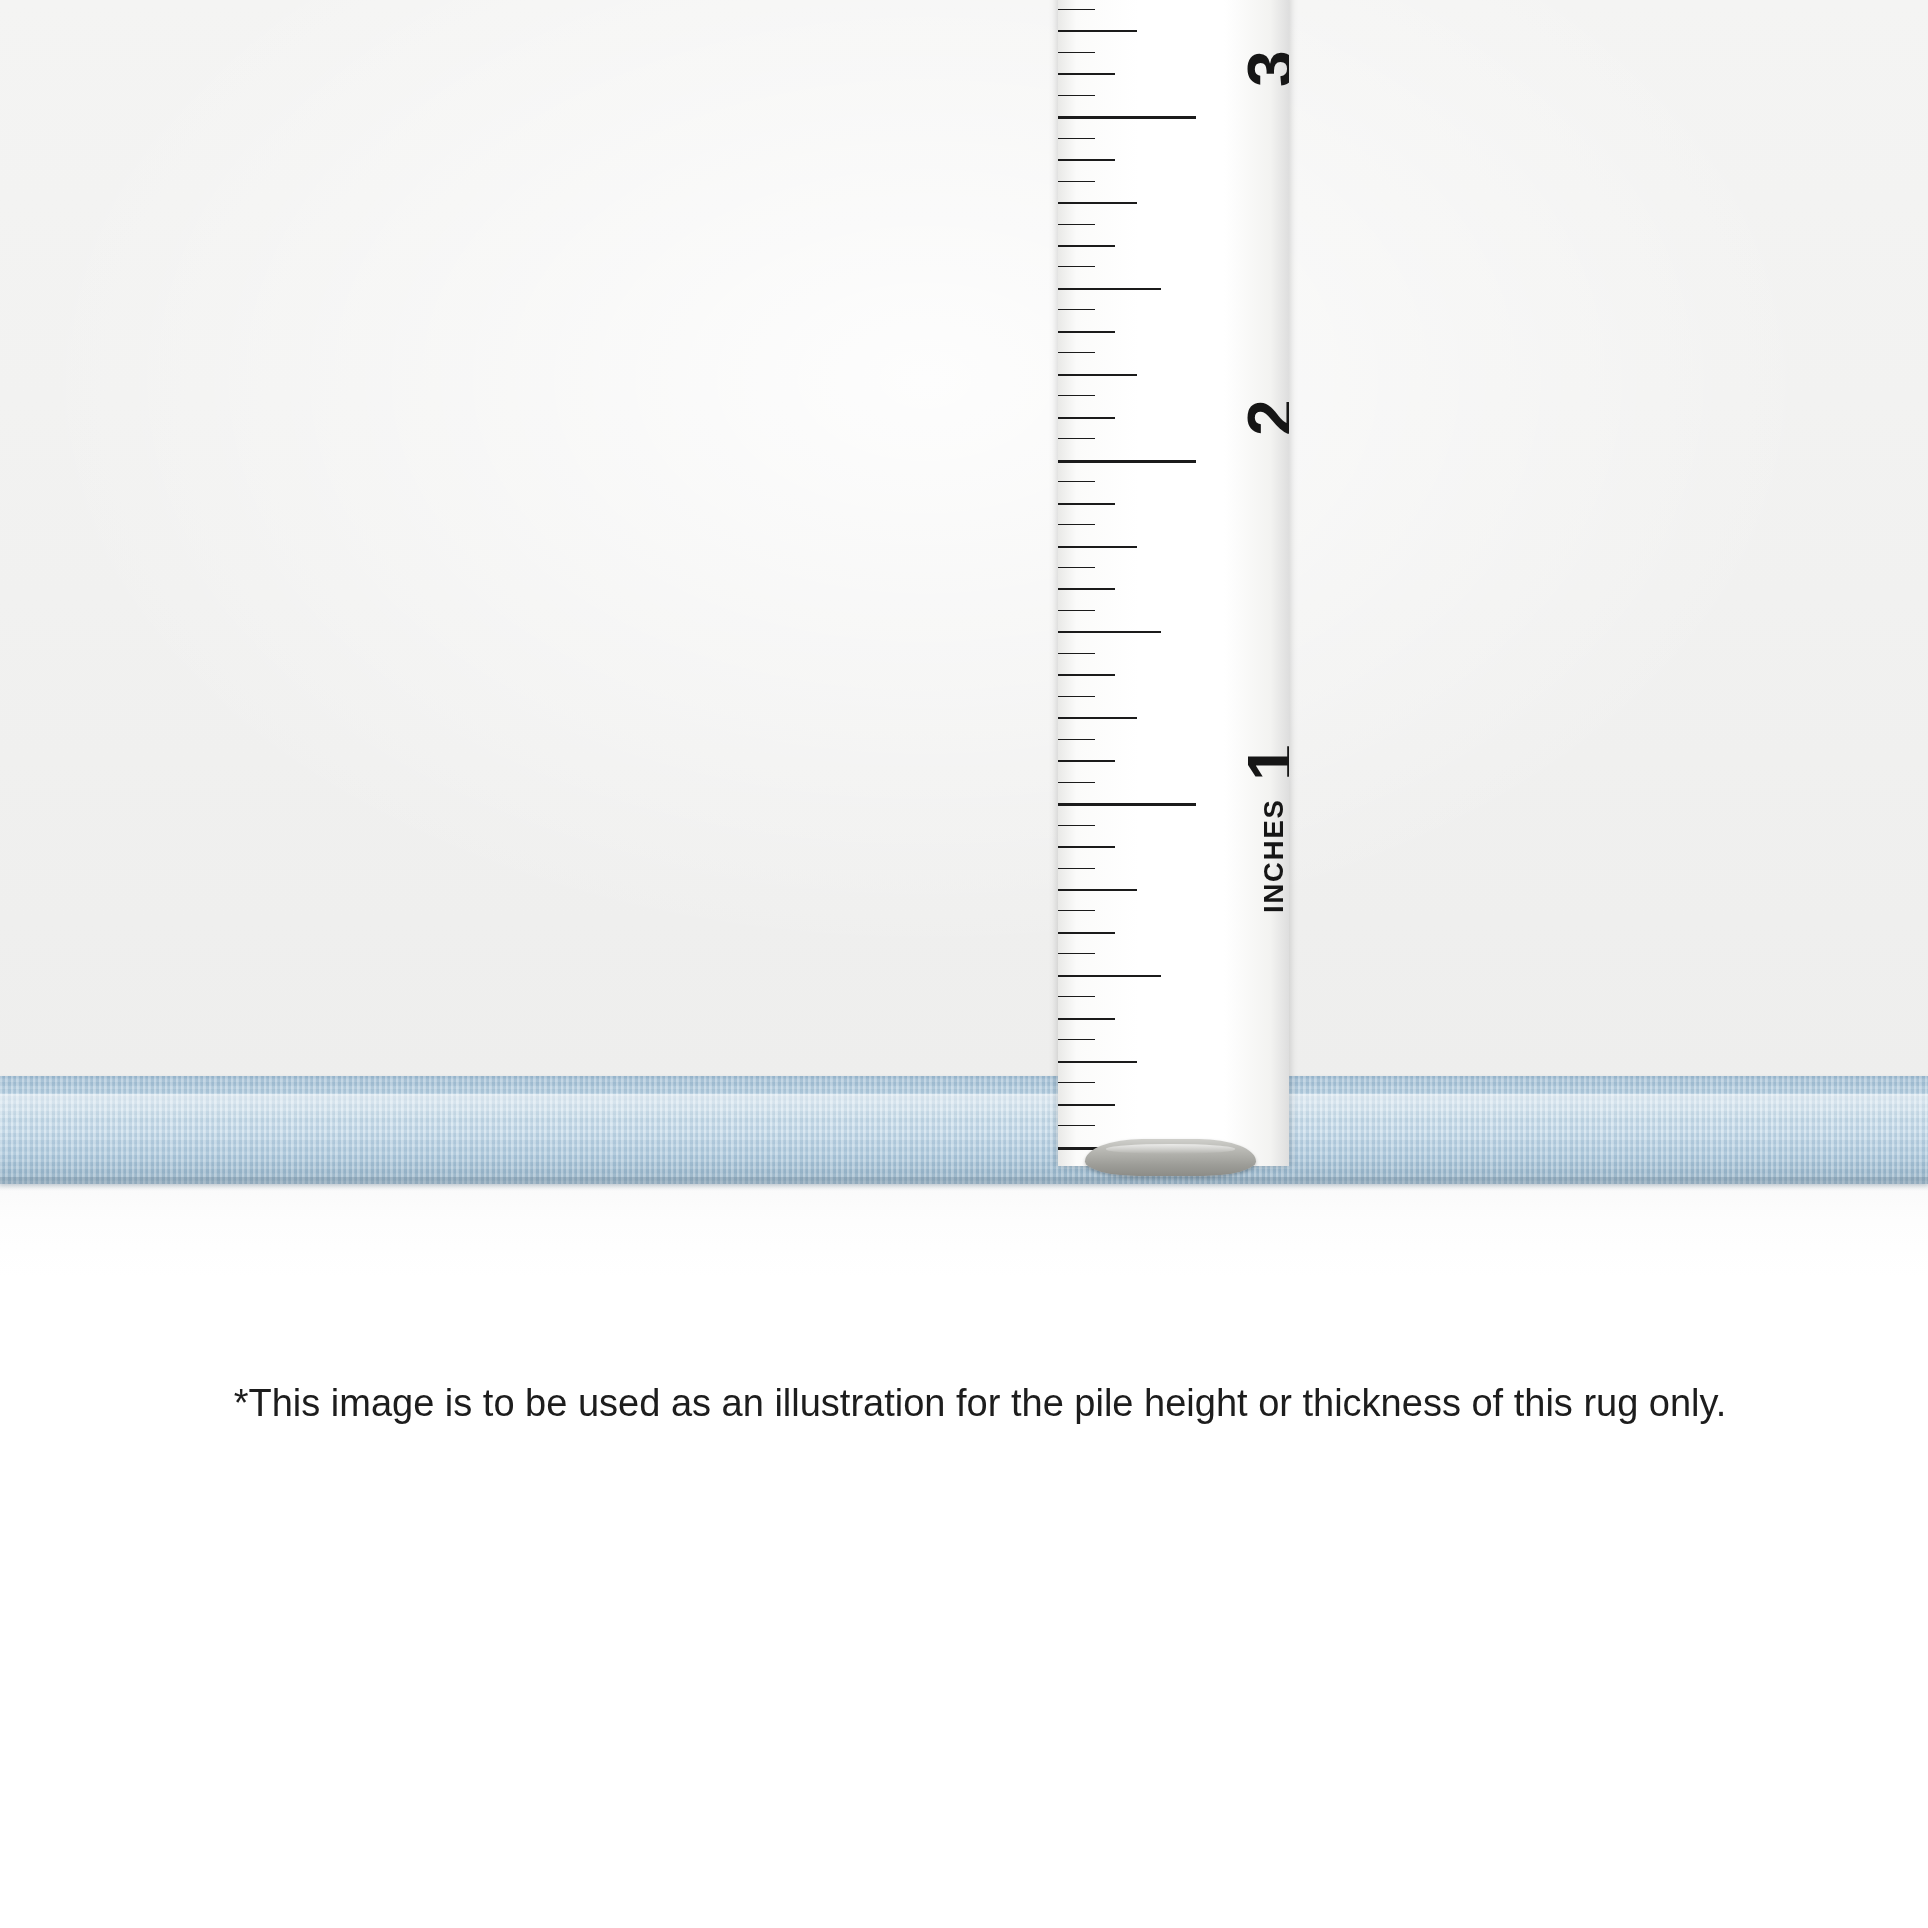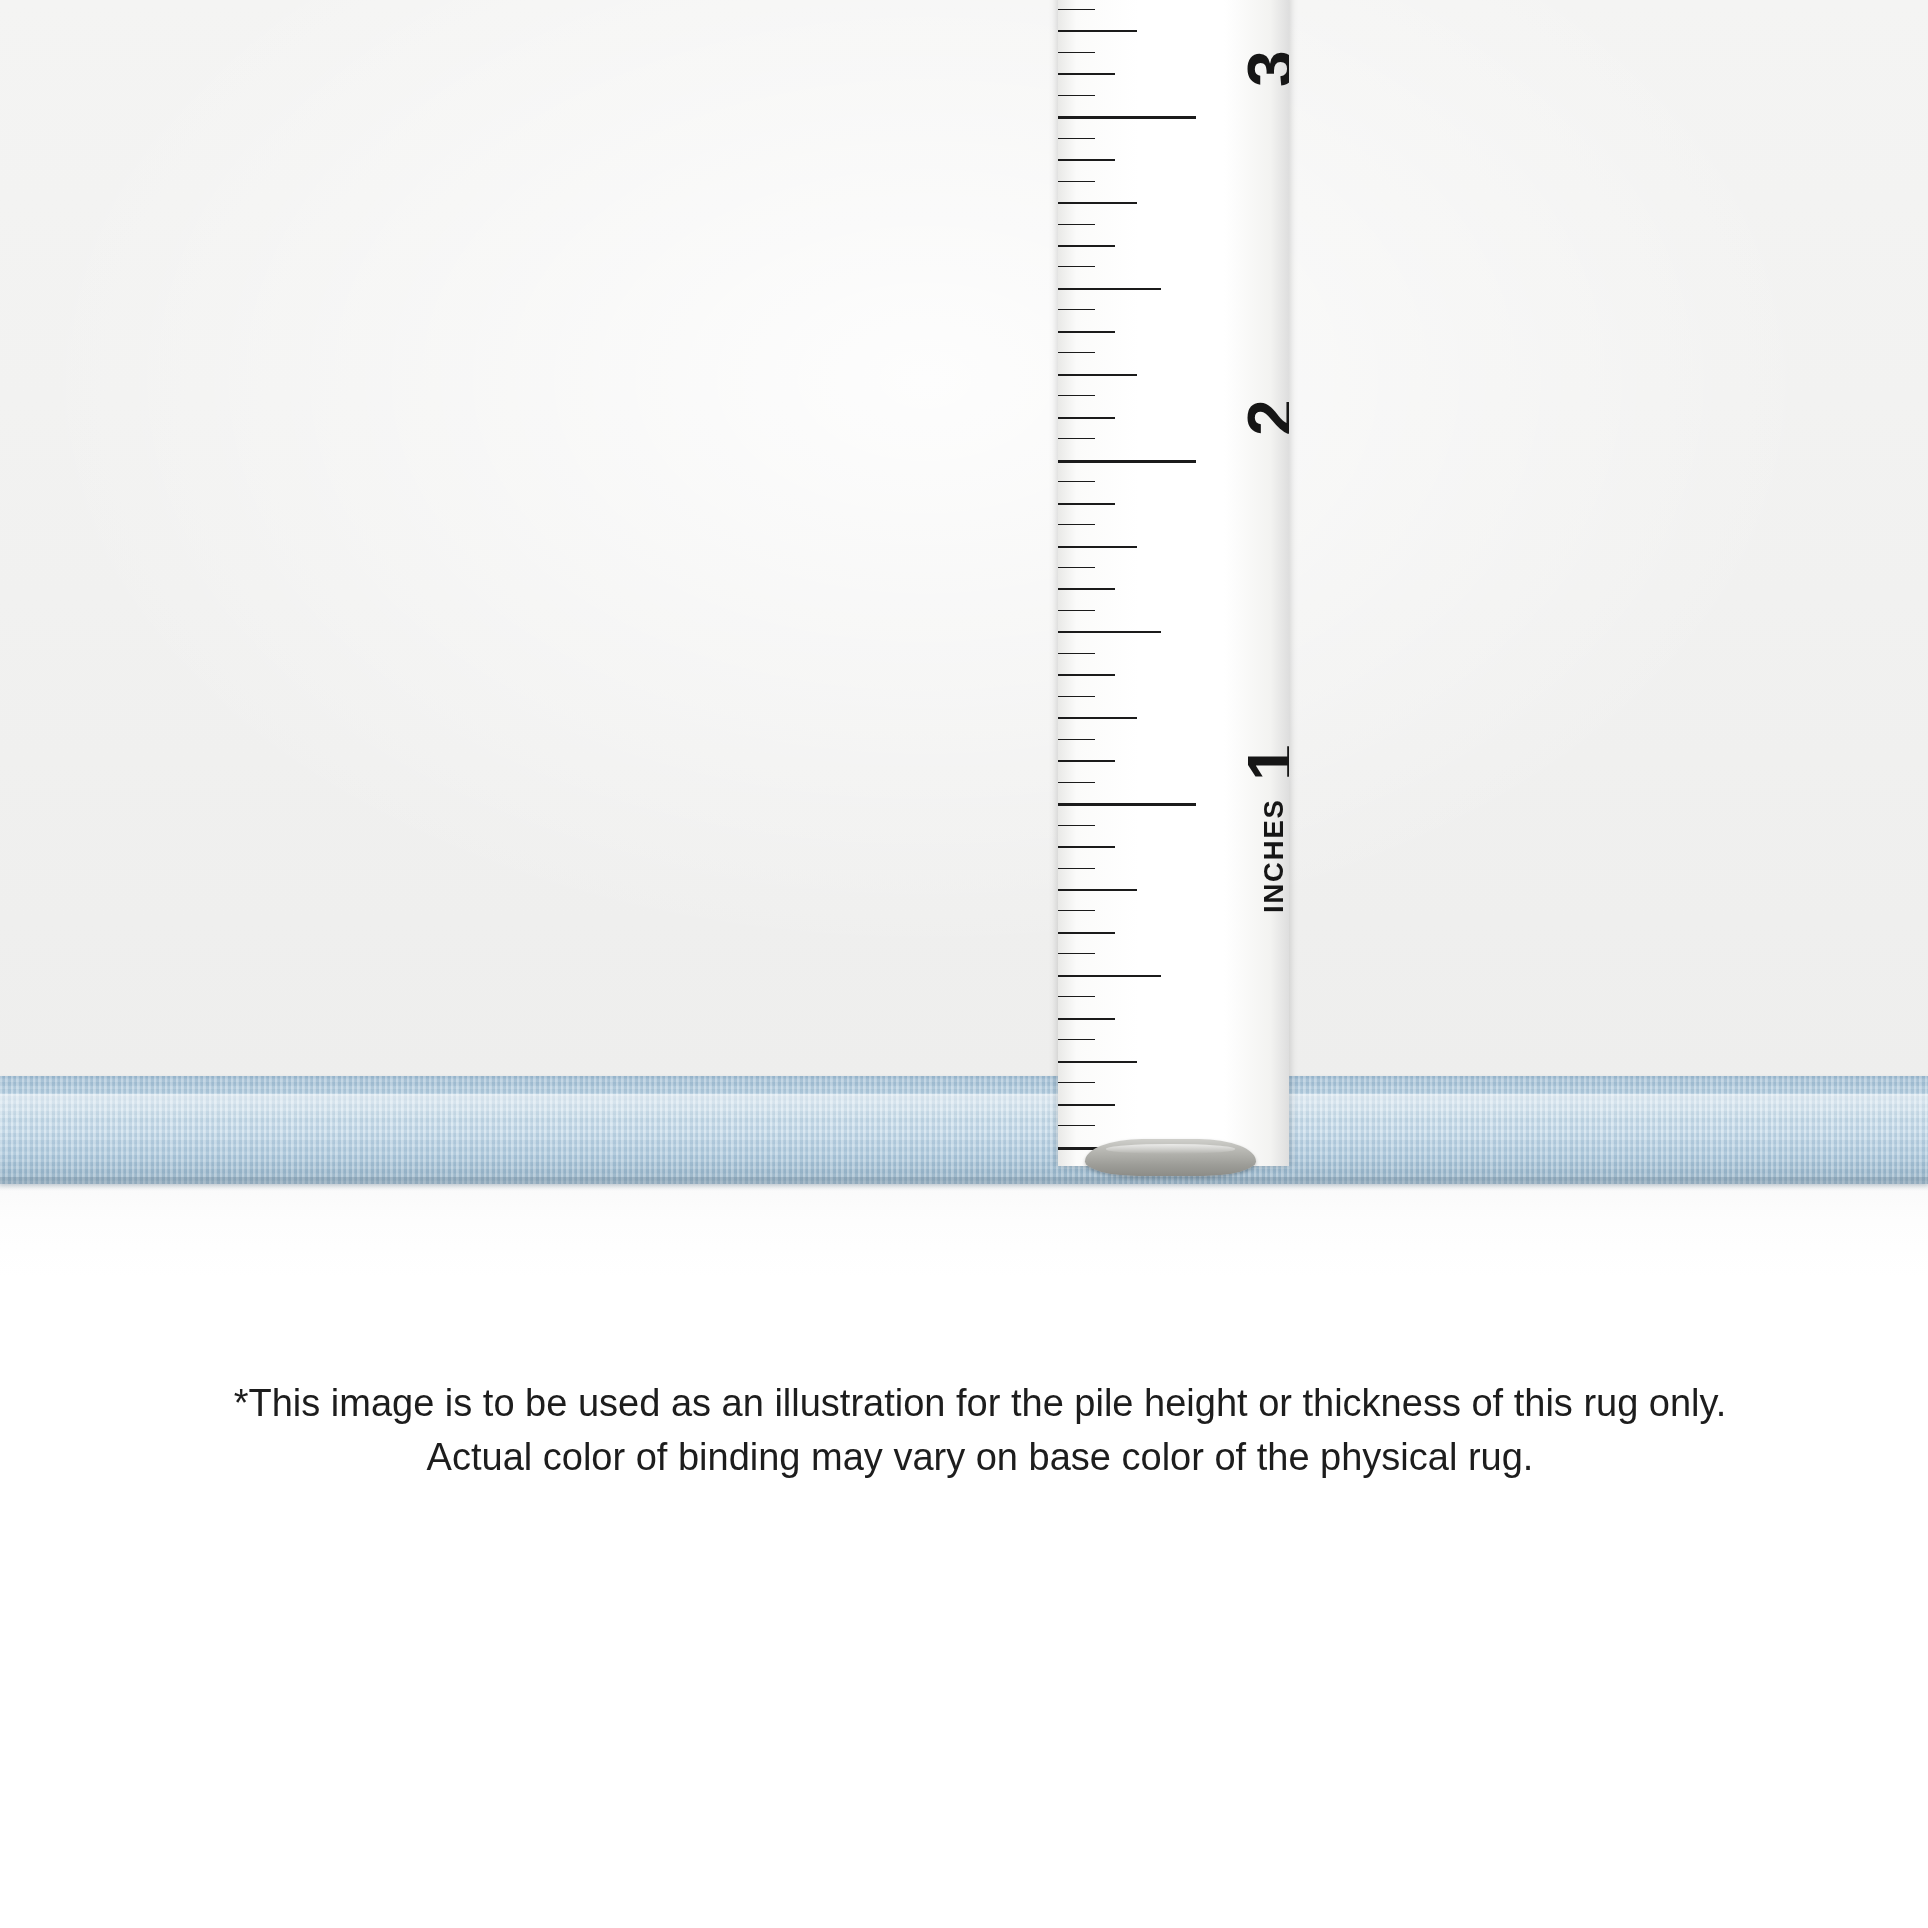--- a/index.html
+++ b/index.html
@@ -257,15 +257,14 @@
       <div class="tick sixteenth" style="top: 57px;"></div>
       <div class="tick quarter" style="top: 35px;"></div>
       <div class="tick sixteenth" style="top: 14px;"></div>
     </div>
   <div class="ruler-tip"></div>
 
 </div>
 
 <div class="caption">
   <span class="line">*This image is to be used as an illustration for the pile height or thickness of this rug only.</span>
-  <span class="line">Actual color of binding may vary on base color of the physical rug.</span>
 </div>
 
 
 </body></html>

